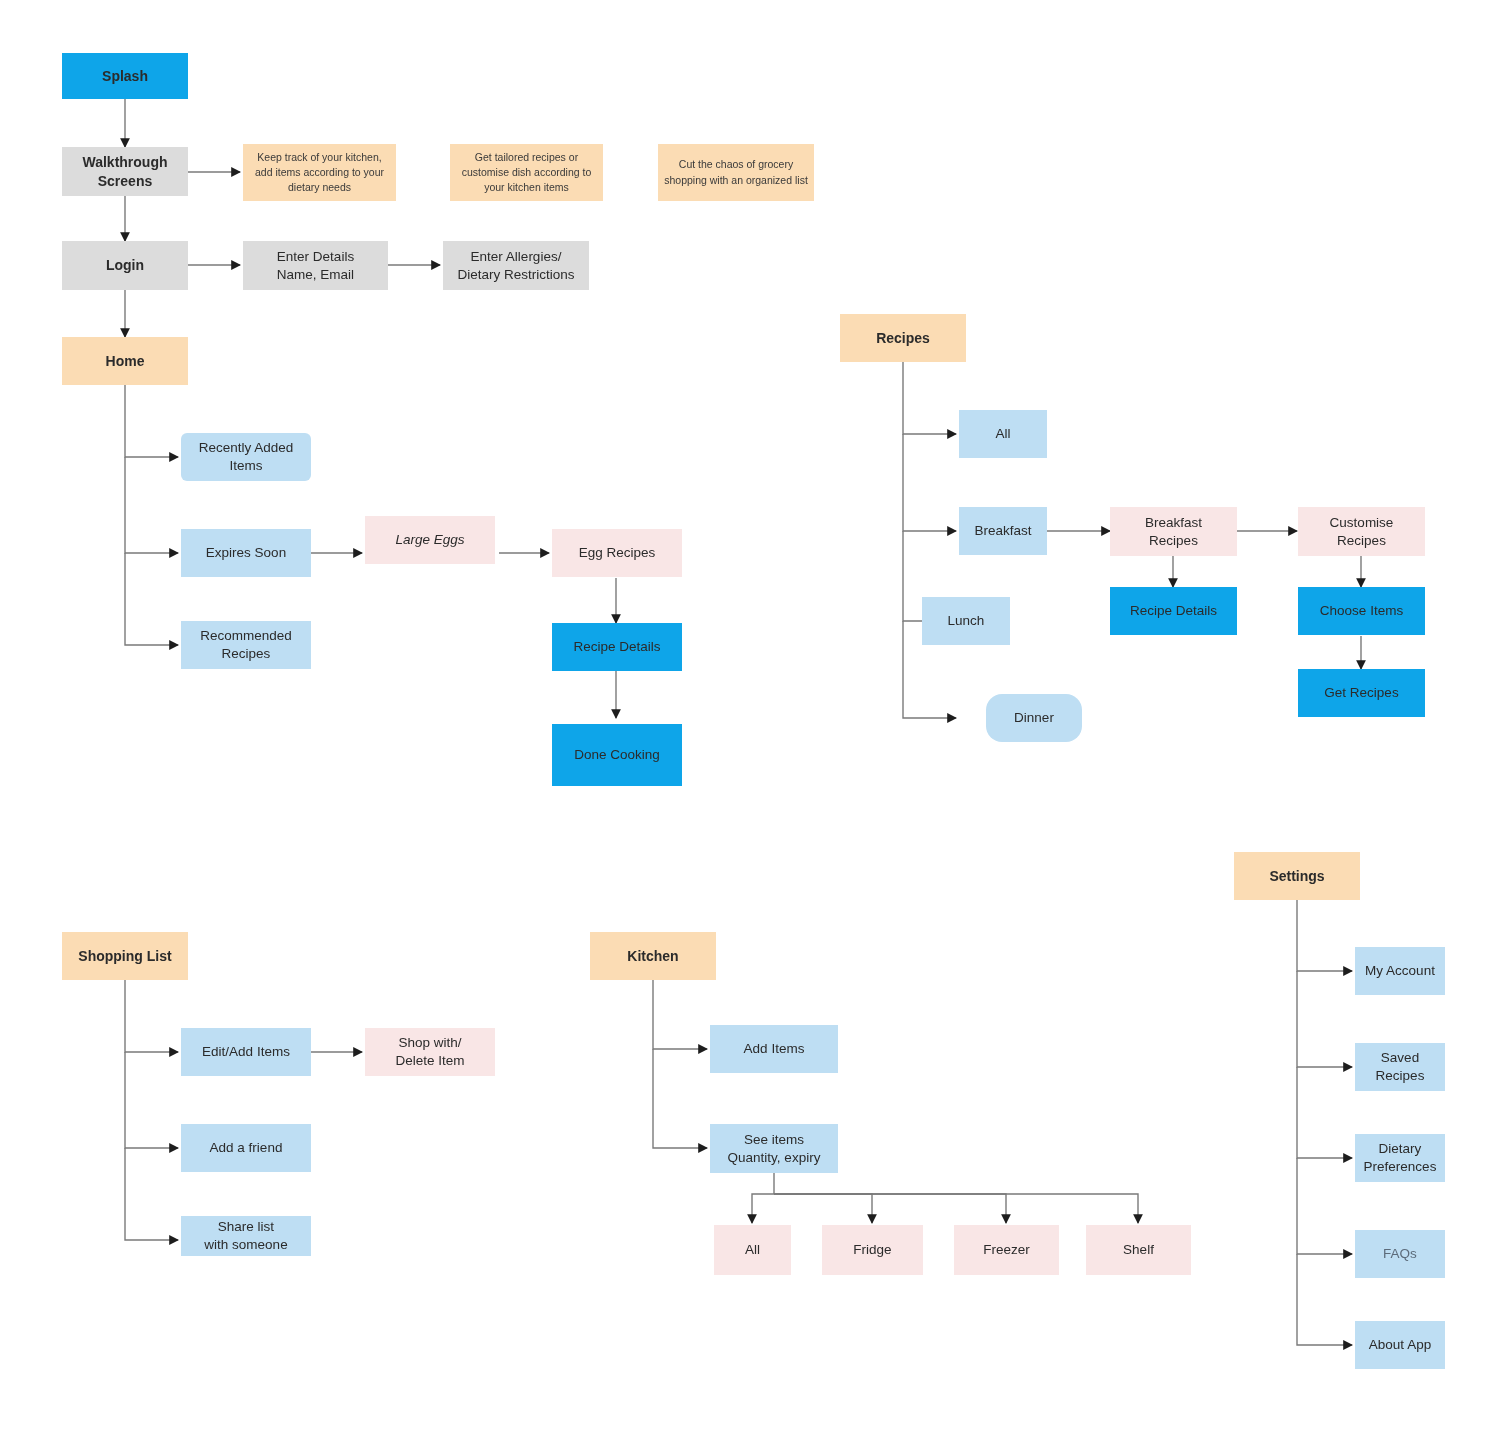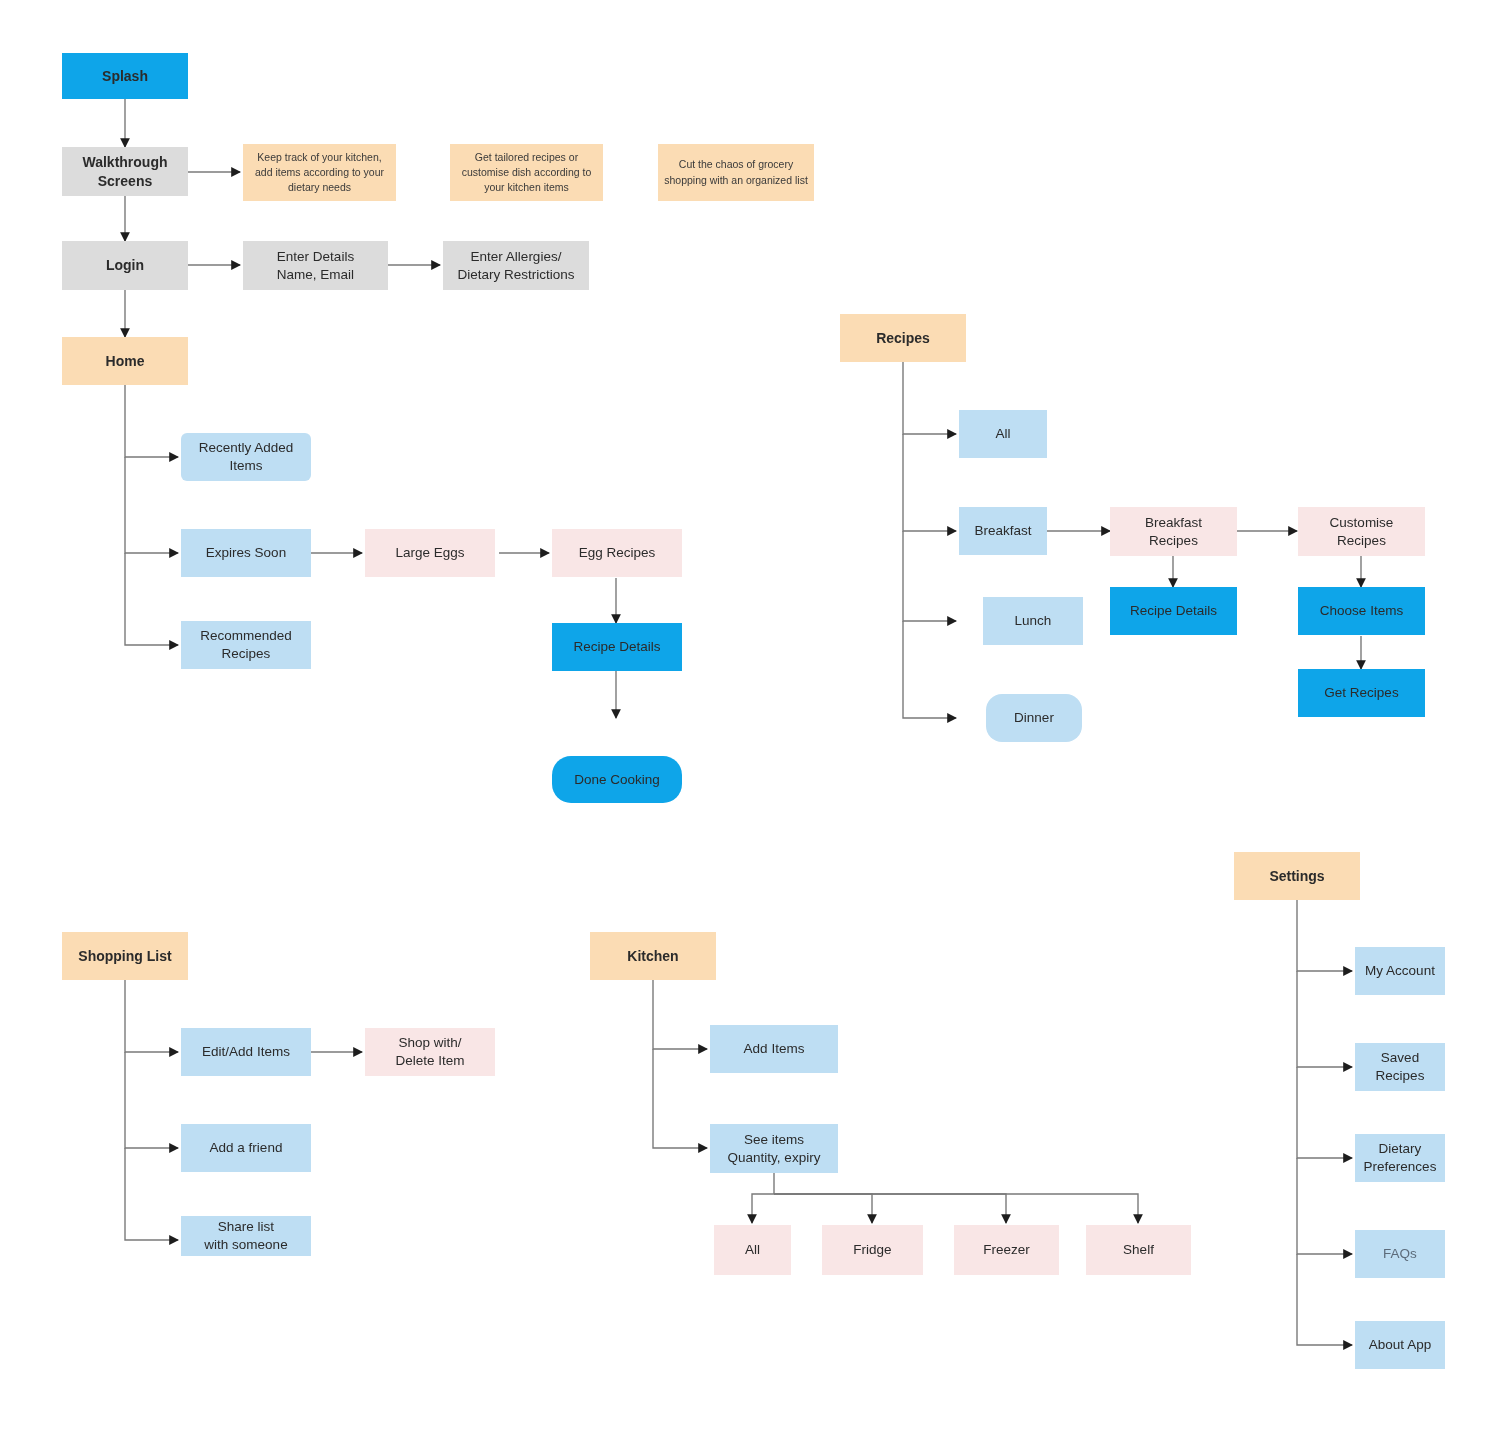--- a/index.html
+++ b/index.html
@@ -152,38 +152,38 @@
   <div class="node grey" style="left:443px; top:241px; width:146px; height:49px;">Enter Allergies/
 Dietary Restrictions</div>
 
   <div class="node orange root" style="left:62px; top:337px; width:126px; height:48px;">Home</div>
 
   <div class="node blue" style="left:181px; top:433px; width:130px; height:48px;border-radius:6px;">Recently Added
 Items</div>
 
   <div class="node blue" style="left:181px; top:529px; width:130px; height:48px;">Expires Soon</div>
 
-  <div class="node pink" style="left:365px; top:529px; width:130px; height:48px;">Large Eggs</div>
+  <div class="node pink" style="left:365px; top:516px; width:130px; height:48px;font-style:italic;">Large Eggs</div>
 
   <div class="node pink" style="left:552px; top:529px; width:130px; height:48px;">Egg Recipes</div>
 
   <div class="node teal" style="left:552px; top:623px; width:130px; height:48px;">Recipe Details</div>
 
-  <div class="node teal" style="left:552px; top:756px; width:130px; height:47px;border-radius:19px;">Done Cooking</div>
+  <div class="node teal" style="left:552px; top:724px; width:130px; height:62px;">Done Cooking</div>
 
   <div class="node blue" style="left:181px; top:621px; width:130px; height:48px;">Recommended
 Recipes</div>
 
   <div class="node orange root" style="left:840px; top:314px; width:126px; height:48px;">Recipes</div>
 
   <div class="node blue" style="left:959px; top:410px; width:88px; height:48px;">All</div>
 
   <div class="node blue" style="left:959px; top:507px; width:88px; height:48px;">Breakfast</div>
 
-  <div class="node blue" style="left:983px; top:597px; width:100px; height:48px;">Lunch</div>
+  <div class="node blue" style="left:922px; top:597px; width:88px; height:48px;">Lunch</div>
 
   <div class="node blue" style="left:986px; top:694px; width:96px; height:48px;border-radius:16px;">Dinner</div>
 
   <div class="node pink" style="left:1110px; top:507px; width:127px; height:49px;">Breakfast
 Recipes</div>
 
   <div class="node teal" style="left:1110px; top:587px; width:127px; height:48px;">Recipe Details</div>
 
   <div class="node pink" style="left:1298px; top:507px; width:127px; height:49px;">Customise
 Recipes</div>

